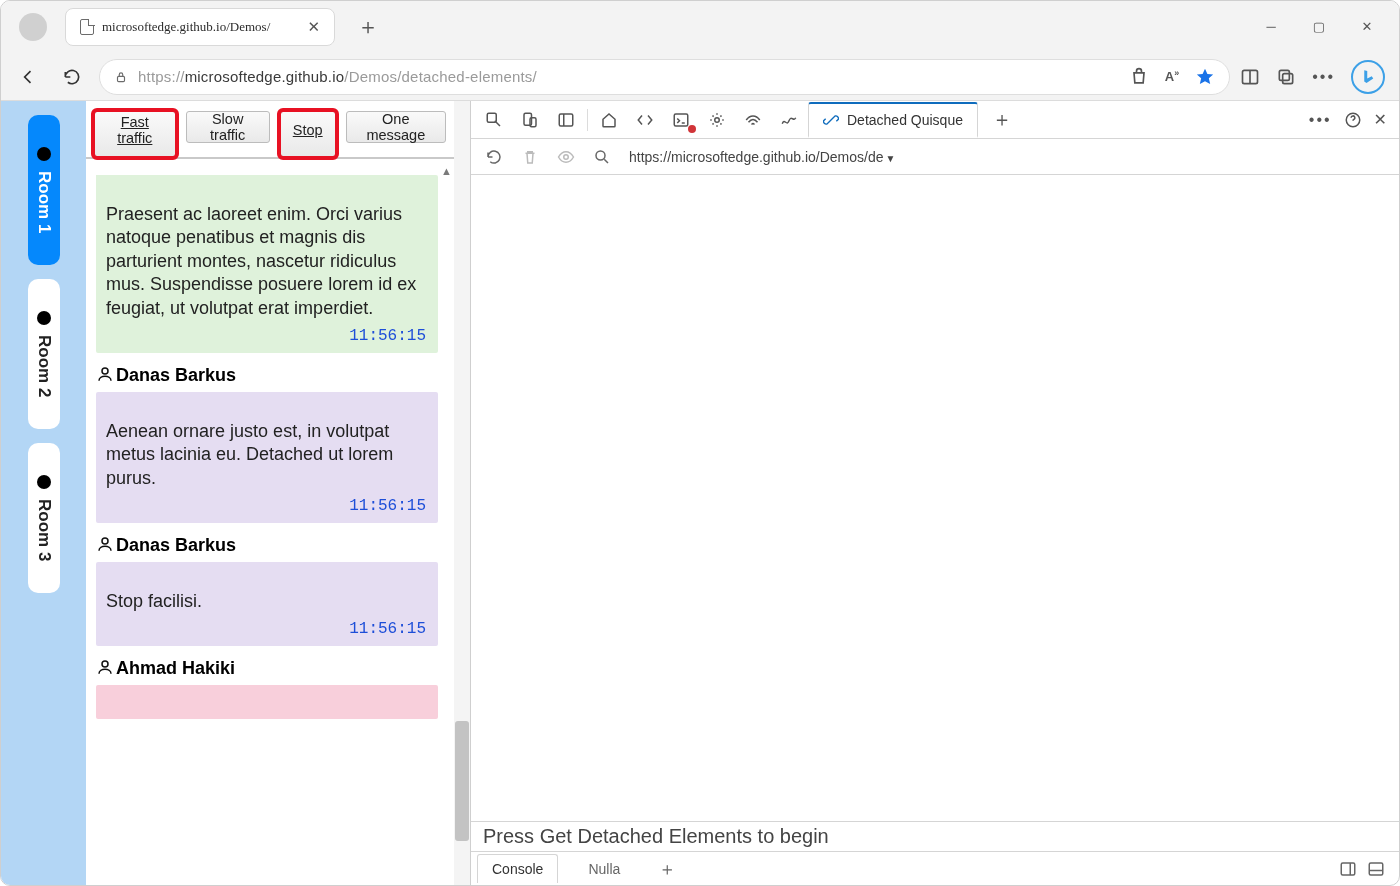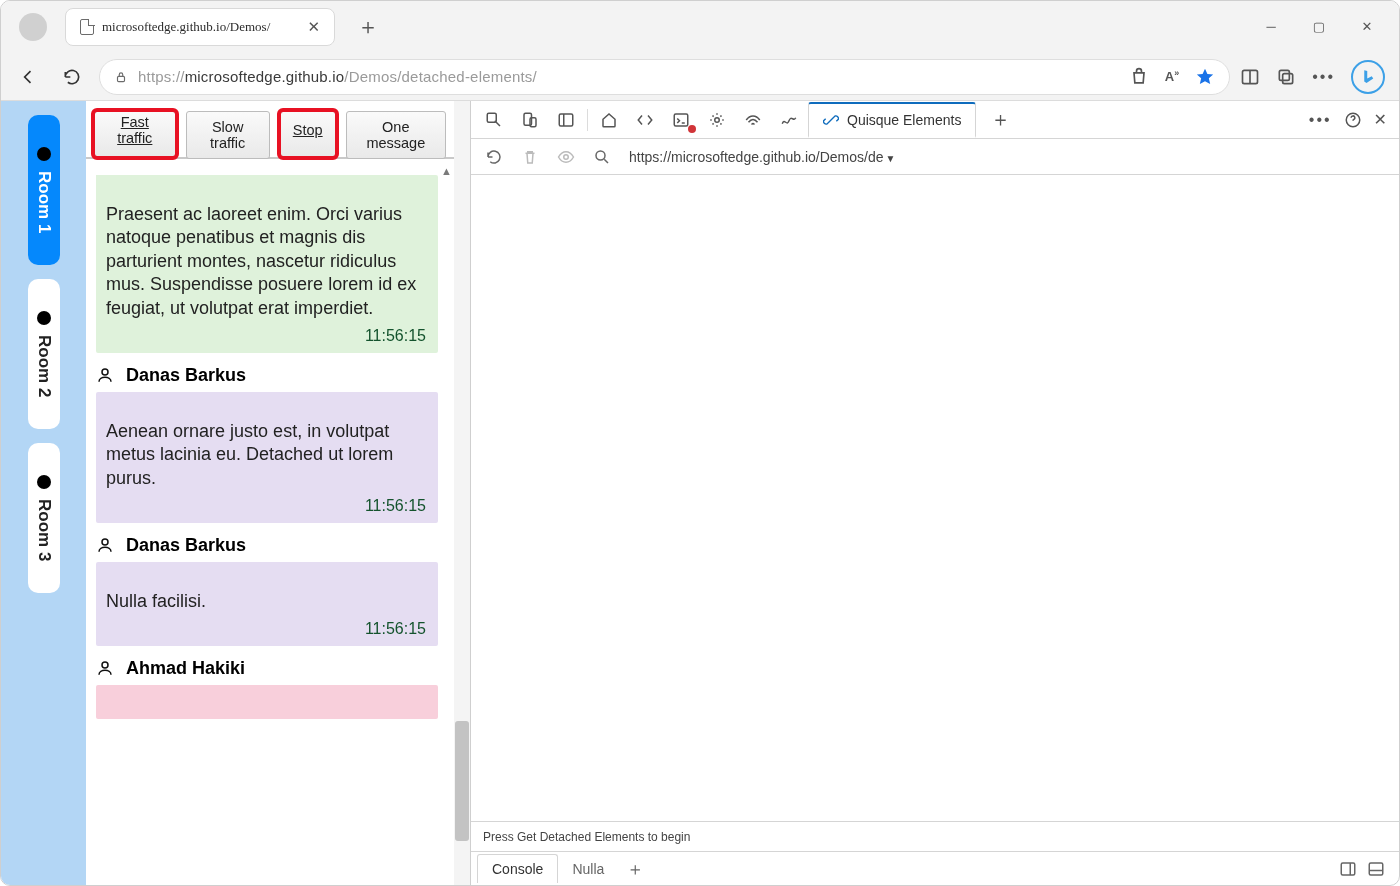--- a/index.html
+++ b/index.html
@@ -56,32 +56,32 @@
   
   .rooms { width:85px; background:var(--sidebar-bg); display:flex; flex-direction:column; align-items:center; padding:14px 0; gap:14px; }
   .room { writing-mode:vertical-rl; text-orientation:mixed; background:#fff; border-radius:10px; padding:14px 6px; display:flex; align-items:center; gap:10px; font-size:17px; font-weight:700; color:#222; height:150px; justify-content:center; }
   .room.active { background:var(--room-active); color:#fff; }
   .room-dot { width:14px; height:14px; border-radius:50%; background:#000; display:inline-block; }
   .room.active .room-dot { background:#000; }
 
   
   .chat-col { flex:1; display:flex; flex-direction:column; min-width:0; }
   .btn-row { display:flex; gap:10px; padding:10px 8px 0 8px; border-bottom:2px solid #c9c9c9; height:58px; align-items:flex-start; }
-  .tb-btn { font-size:14.5px; color:#222; background:linear-gradient(#fafafa,#e9e9e9); border:1px solid var(--btn-border); border-radius:3px; padding:7px 12px; height:48px; display:flex; align-items:center; }
+  .tb-btn { font-size:14.5px; color:#222; background:linear-gradient(#fafafa,#e9e9e9); border:1px solid var(--btn-border); border-radius:3px; padding:7px 12px; height:32px; display:flex; align-items:center; }
   .highlighted { outline:4px solid var(--highlight-red); outline-offset:-1px; padding-bottom:16px; height:46px;text-decoration:underline; }
   .messages { flex:1; overflow:hidden; padding:4px 14px 8px 10px; position:relative; }
   .messages .scroll-indicator { position:absolute; right:2px; top:6px; color:#7a7a7a; font-size:11px; }
   .msg-block { margin:12px 2px 0 0; }
-  .msg-head { display:flex; align-items:center; gap:12px; font-weight:700; font-size:18px; margin-bottom:6px; }
+  .msg-head { display:flex; align-items:flex-start; gap:2px; font-weight:700; font-size:18px; margin-bottom:6px; }
   .avatar { width:18px; height:18px; }
   .msg-body { padding:28px 12px 6px 10px; border-radius:2px; font-size:18px; line-height:1.3; color:#222; }
   .msg-body.green  { background:var(--msg-green); }
   .msg-body.purple { background:var(--msg-purple); }
   .msg-body.pink   { background:var(--msg-pink); }
-  .msg-time { text-align:right; font-size:16px; color:#14532d; margin-top:6px; }
+  .msg-time { text-align:right; font-size:16px; color:#1d4ed8; margin-top:6px;font-family:Liberation Mono, monospace; }
   .first .msg-body { border-top-left-radius:0; }
 
   .page-scrollbar { width:16px; background:#f4f4f4; display:flex; flex-direction:column; align-items:center; }
   .page-scrollbar .thumb { width:14px; background:#c3c3c3; border-radius:3px; margin-top:620px; height:120px; }
 
   
   .devtools { flex:1; display:flex; flex-direction:column; min-width:0; }
   .dt-tabstrip { height:38px; border-bottom:1px solid var(--devtools-border); display:flex; align-items:center; padding:0 6px; gap:2px; }
   .dt-ico { width:34px; height:30px; display:flex; align-items:center; justify-content:center; color:#555; }
   .dt-ico svg { width:18px; height:18px; }
@@ -91,22 +91,22 @@
   .dt-plus { margin-left:6px; color:#555; font-size:20px; padding:0 6px; font-weight:300; }
   .dt-right { margin-left:auto; display:flex; align-items:center; gap:12px; padding-right:6px; }
   .dt-right svg { width:18px; height:18px; }
 
   .dt-toolbar { height:36px; border-bottom:1px solid var(--devtools-border); display:flex; align-items:center; padding:0 8px; gap:6px; font-size:14px; color:#444; }
   .dt-toolbar .dt-ico { width:30px; }
   .dt-url { margin-left:6px; }
   .dt-url-caret { font-size:10px; margin-left:2px; }
 
   .dt-body { flex:1; background:#fff; }
-  .dt-statusbar { height:30px; border-top:1px solid var(--devtools-border); display:flex; align-items:center; padding:0 12px; font-size:12px; color:#444; }
-  .dt-drawer { height:34px; border-top:1px solid var(--devtools-border); display:flex; align-items:center; padding:0 6px; gap:0; }
+  .dt-statusbar { height:30px; border-top:1px solid var(--devtools-border); display:flex; align-items:center; padding:0 12px; font-size:20px; color:#444; }
+  .dt-drawer { height:34px; border-top:1px solid var(--devtools-border); display:flex; align-items:center; padding:0 6px; gap:16px; }
   .drawer-tab { padding:6px 14px; font-size:14px; color:#333; border:1px solid var(--devtools-border); border-bottom:none; border-radius:3px 3px 0 0; background:#fff; }
   .drawer-tab.inactive { border:none; color:#666; }
   .drawer-plus { color:#666; font-size:18px; padding:0 8px; font-weight:300; }
   .drawer-right { margin-left:auto; display:flex; gap:10px; padding-right:8px; }
   .drawer-right svg { width:18px; height:18px; }
 
   .muted { color:#9a9a9a; }
 </style>
 </head>
 <body>
@@ -226,21 +226,21 @@
 
         <div class="msg-block">
           <div class="msg-head">
             <svg class="avatar" viewBox="0 0 24 24" fill="none" stroke="#111" stroke-width="2">
                 <circle cx="12" cy="8" r="4"></circle>
                 <path d="M4 21c0-4 4-6 8-6s8 2 8 6"></path>
               </svg>
             <span>Danas Barkus</span>
           </div>
           <div class="msg-body purple">
-            <div>Nulla facilisi.</div>
+            <div>Stop facilisi.</div>
             <div class="msg-time">11:56:15</div>
           </div>
         </div>
 
         <div class="msg-block">
           <div class="msg-head">
             <svg class="avatar" viewBox="0 0 24 24" fill="none" stroke="#111" stroke-width="2">
                 <circle cx="12" cy="8" r="4"></circle>
                 <path d="M4 21c0-4 4-6 8-6s8 2 8 6"></path>
               </svg>
@@ -308,21 +308,21 @@
         </span>
       <span class="dt-ico">
           <svg viewBox="0 0 24 24" fill="none" stroke="#555" stroke-width="2">
             <path d="M3 17c3-8 6 4 9-4s6 2 9-4"></path>
           </svg>
         </span>
       <div class="dt-tab">
         <svg viewBox="0 0 24 24" fill="none" stroke="#0f6cbd" stroke-width="2">
             <path d="M9 15l-3 3a4 4 0 0 1-5-5l3-3M15 9l3-3a4 4 0 0 1 5 5l-3 3M9 15l6-6"></path>
           </svg>
-        <span>Quisque Elements</span>
+        <span>Detached Quisque</span>
       </div>
       <span class="dt-plus">＋</span>
       <div class="dt-right">
         <span style="color:#555;letter-spacing:2px;">•••</span>
         <svg viewBox="0 0 24 24" fill="none" stroke="#555" stroke-width="2">
             <circle cx="12" cy="12" r="9"></circle>
             <path d="M9.5 9a2.5 2.5 0 1 1 3.5 2.3c-.8.4-1 1-1 1.7M12 17h.01"></path>
           </svg>
         <span style="color:#555;font-size:16px;">✕</span>
       </div>

